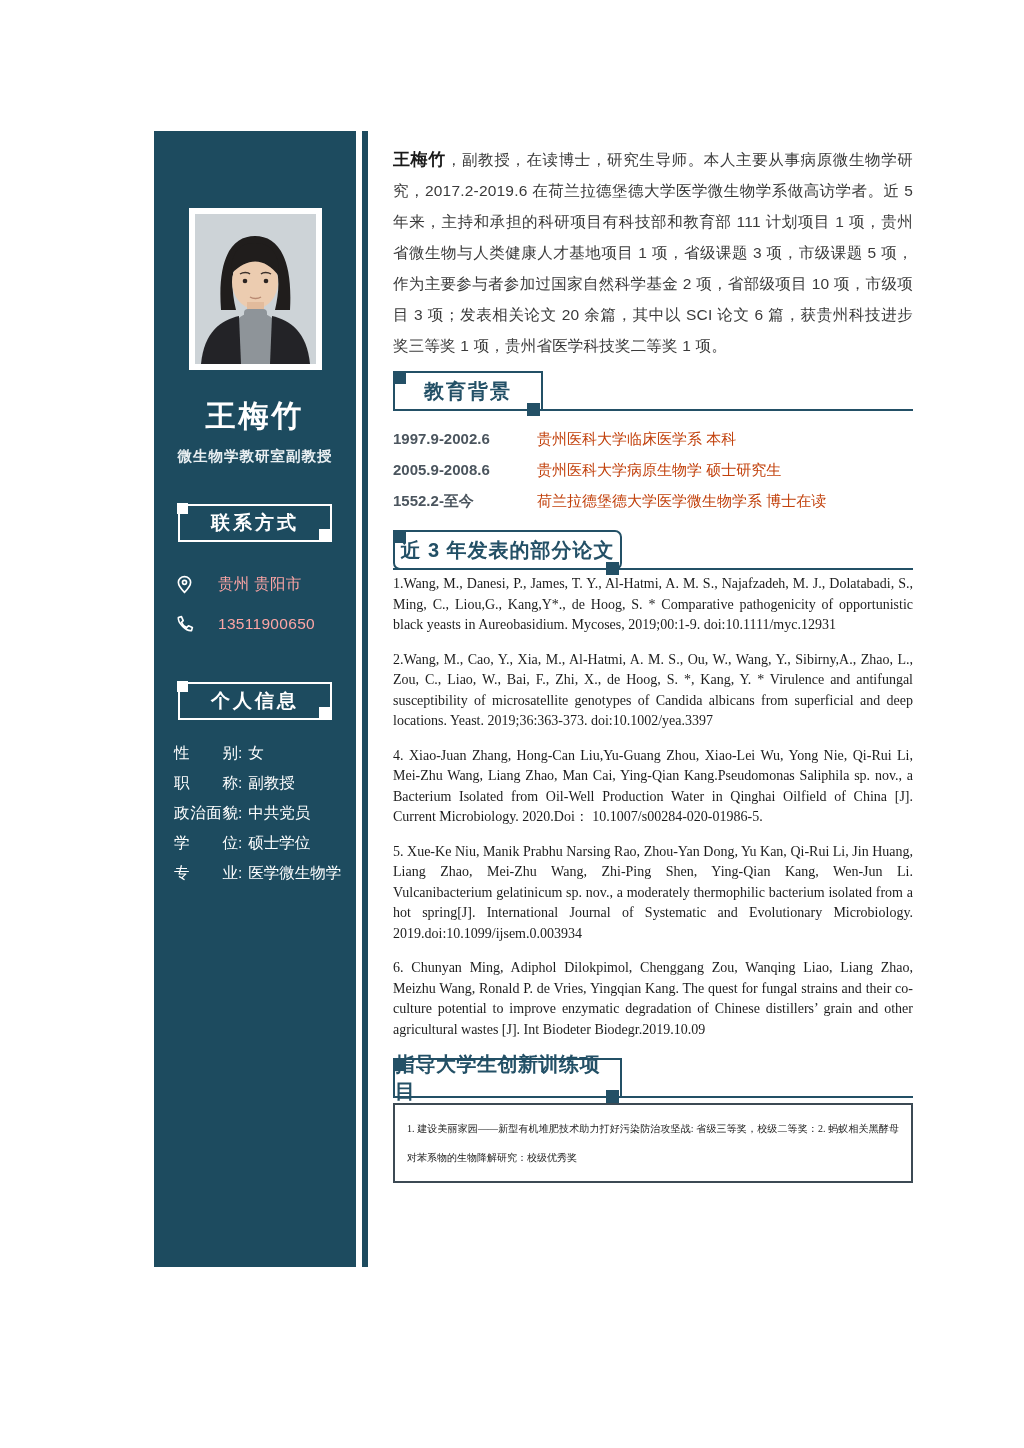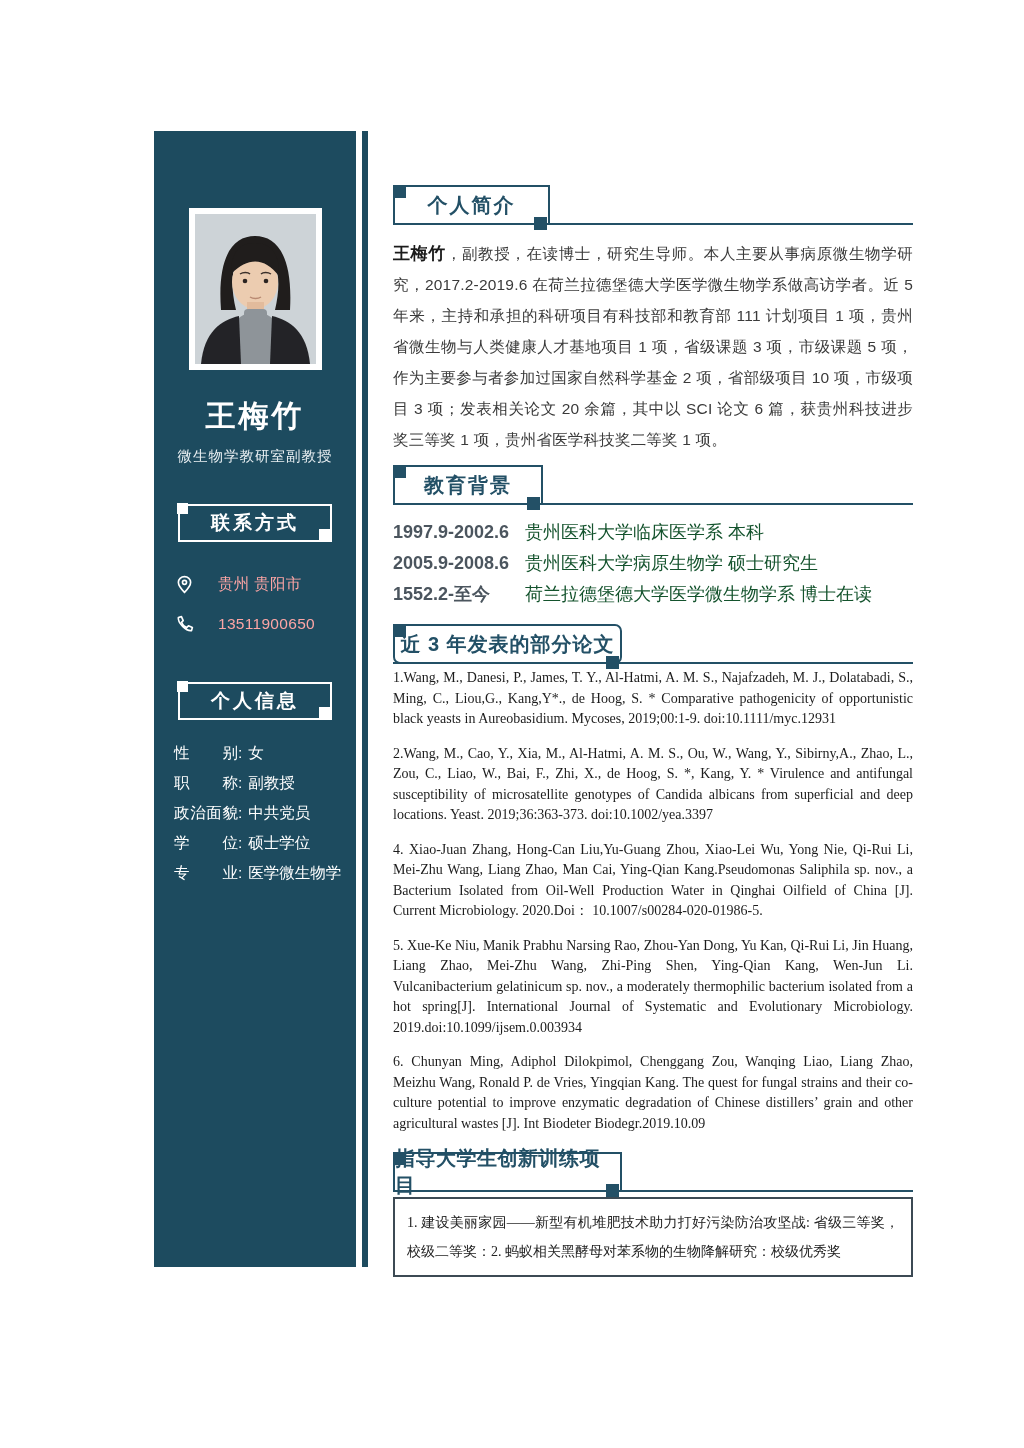--- a/index.html
+++ b/index.html
@@ -21,20 +21,21 @@
     margin:77px auto 0 auto; width:133px; height:162px; background:#fff; padding:6px;
   }
   .photo-frame svg { display:block; width:121px; height:150px; }
   .side-name {
     margin-top:26px; text-align:center; font-size:30px; font-weight:700;
     letter-spacing:3px; color:#fff;
   }
   .side-subtitle {
     margin-top:10px; text-align:center; font-size:14.5px; color:#e9eff2;
     letter-spacing:1px;
+    font-weight:bold;
   }
   .side-box {
     position:relative; margin:38px 24px 0 24px; height:38px;
     border:2px solid #ffffff; display:flex; align-items:center; justify-content:center;
     font-size:19px; font-weight:700; letter-spacing:3px; color:#fff; background:transparent;
   }
   .side-box::before {
     content:''; position:absolute; top:-3px; left:-3px; width:11px; height:11px; background:#fff;
   }
   .side-box::after {
@@ -74,31 +75,31 @@
   .hdr-pub { margin-top:14px; }
   .hdr-pub .m-header-box { width:229px; letter-spacing:1px;border-radius:7px; }
   .hdr-proj { margin-top:18px; }
   .hdr-proj .m-header-box { width:229px; letter-spacing:0.5px; }
   .intro-text {
     margin-top:13px; font-size:15.5px; line-height:31px; color:#3a3a3a;
     text-align:justify; letter-spacing:0.2px;
   }
   .intro-text b { color:#1a1a1a; font-size:17px; }
   .edu-list { margin-top:12px; }
-  .edu-row { display:flex; line-height:31px; font-size:18px; }
+  .edu-row { display:flex; line-height:31px; font-size:15px; }
   .edu-period { width:132px; flex:0 0 132px; font-weight:700; color:#4b555e; }
-  .edu-desc { color:#14532d; }
+  .edu-desc { color:#c2410c;margin-left:12px; }
   .pub-list {
     margin-top:4px; font-family:Liberation Serif, serif;
     font-size:14px; color:#1c1c1c;
   }
   .pub-item { text-align:justify; line-height:20.5px; margin-bottom:14px; }
   .proj-box {
     margin-top:5px; border:2px solid #3c4a54; padding:9px 12px;
-    font-family:"Liberation Serif","DejaVu Serif",serif; font-size:14px;
+    font-family:"Liberation Serif","DejaVu Serif",serif; font-size:10px;
     line-height:29px; color:#222; text-align:justify;
   }
 </style>
 </head>
 <body>
 
 <div class="page">
 
   <aside class="sidebar">
 
@@ -159,25 +160,20 @@
       <div class="info-row"><span class="lbl">学位</span><span class="sep">:</span><span>硕士学位</span></div>
       <div class="info-row"><span class="lbl">专业</span><span class="sep">:</span><span>医学微生物学</span></div>
     </div>
 
   </aside>
 
   <div class="accent-bar"></div>
 
   <main class="content">
 
-    <div class="m-header hdr-intro">
-      <div class="m-header-box">
-        <span>个人简介</span>
-      </div>
-    </div>
 
     <p class="intro-text"><b>王梅竹</b><span>，副教授，在读博士，研究生导师。本人主要从事病原微生物学研究，2017.2-2019.6 在荷兰拉德堡德大学医学微生物学系做高访学者。近 5 年来，主持和承担的科研项目有科技部和教育部 111 计划项目 1 项，贵州省微生物与人类健康人才基地项目 1 项，省级课题 3 项，市级课题 5 项，作为主要参与者参加过国家自然科学基金 2 项，省部级项目 10 项，市级项目 3 项；发表相关论文 20 余篇，其中以 SCI 论文 6 篇，获贵州科技进步奖三等奖 1 项，贵州省医学科技奖二等奖 1 项。</span></p>
 
     <div class="m-header hdr-edu">
       <div class="m-header-box">
         <span>教育背景</span>
       </div>
     </div>
 
     <div class="edu-list">

